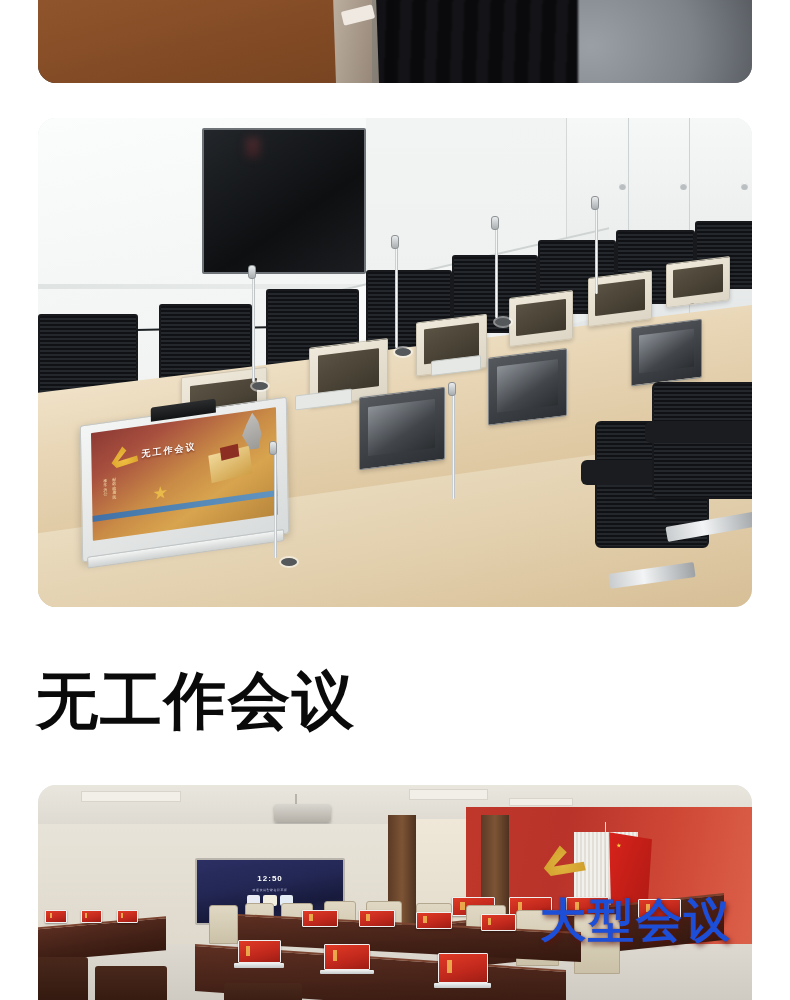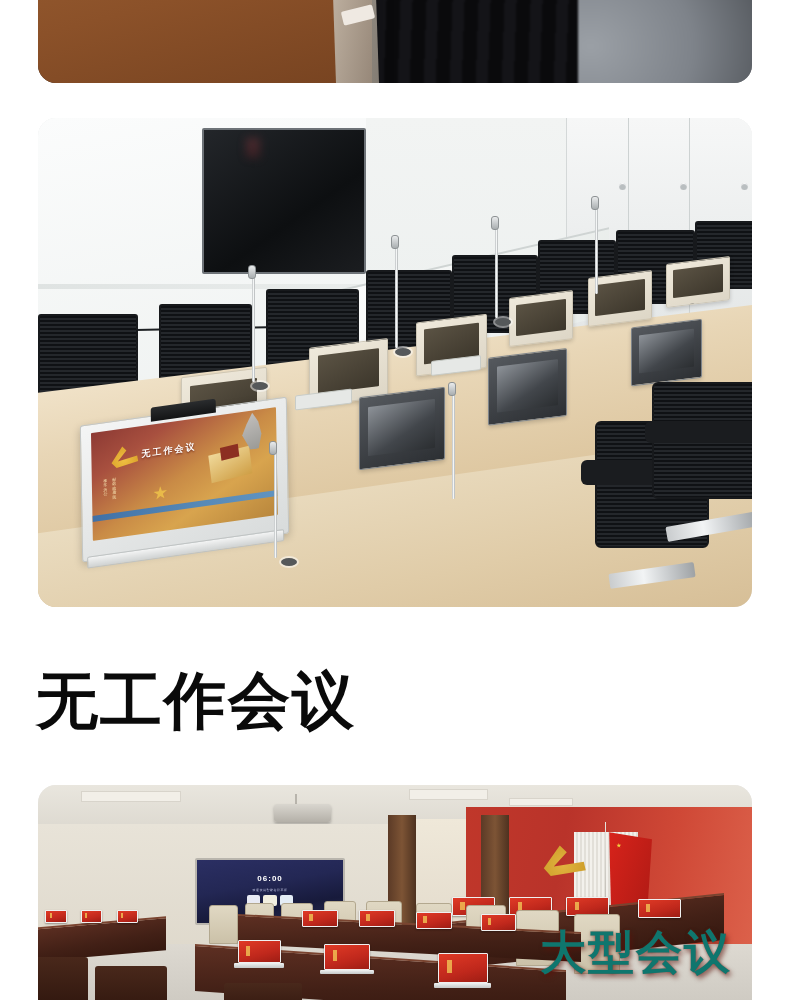--- a/index.html
+++ b/index.html
@@ -204,23 +204,23 @@
   .hall-chair-dark{ position:absolute; background:linear-gradient(180deg,#49281b,#32180f);
     border-radius:3px 3px 0 0; }
   .red-lcd{ position:absolute; background:linear-gradient(165deg,#e03a26,#c0281c 60%,#9e1d14);
     border:1px solid #f0f0f0; border-radius:1px; box-shadow:0 1px 2px rgba(0,0,0,.35); }
   .red-lcd::after{ content:""; position:absolute; left:18%; top:22%; width:10%; height:46%;
     background:#f4cf5a; opacity:.75; }
   .lcd-foot{ position:absolute; background:linear-gradient(180deg,#f0f2f2,#c4c8c8);
     border-radius:1px; }
 
   #hall-overlay-text{
-    position:absolute; right:20px; bottom:16px;
+    position:absolute; right:20px; bottom:48px;
     font-family:"DejaVu Sans","Liberation Sans",sans-serif;
-    font-size:46px; font-weight:bold; color:#0f766e; letter-spacing:2px;
+    font-size:46px; font-weight:bold; color:#1d4ed8; letter-spacing:2px;
     text-shadow:2px 3px 5px rgba(90,18,10,.65), 0 0 2px rgba(120,30,20,.5);
     white-space:nowrap; z-index:9;
   }
 </style>
 </head>
 <body>
 
 <div class="page">
 
   <div class="photo" id="photo-top">
@@ -348,21 +348,21 @@
     <div class="hall-projector"></div>
 
     <div class="hall-wall"></div>
     <div class="hall-wall-cream"></div>
     <div class="hall-wall-red"></div>
     <div class="hall-wood-col" style="left:49%;"></div>
     <div class="hall-wood-col" style="left:62%;"></div>
     <div class="hall-curtain"></div>
 
     <div class="hall-tv">
-      <div class="hall-tv-time">06:00</div>
+      <div class="hall-tv-time">12:50</div>
       <div class="hall-tv-sub">欢迎使用智能会议平板</div>
       <div class="hall-tv-apps">
         <div class="hall-tv-app" style="background:#e8eaf4;"></div>
         <div class="hall-tv-app" style="background:#f2efe0;"></div>
         <div class="hall-tv-app" style="background:#e4edf6;"></div>
       </div>
     </div>
 
     <div class="hall-emblem"></div>
     <div class="hall-flag-pole"></div>

